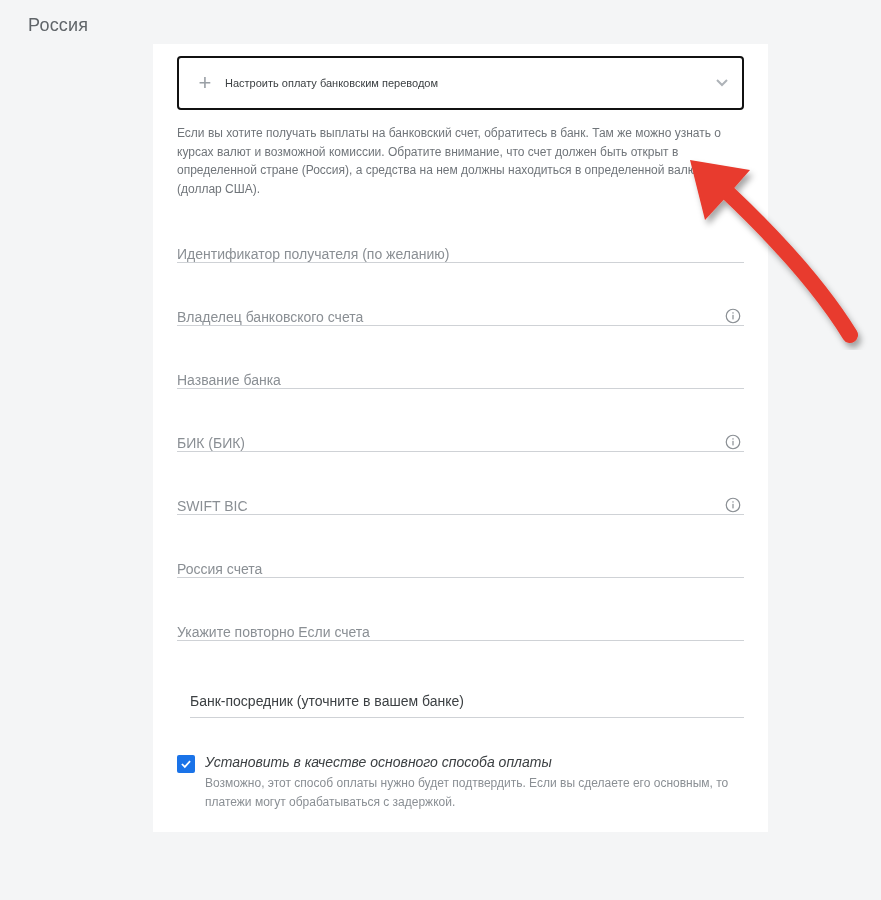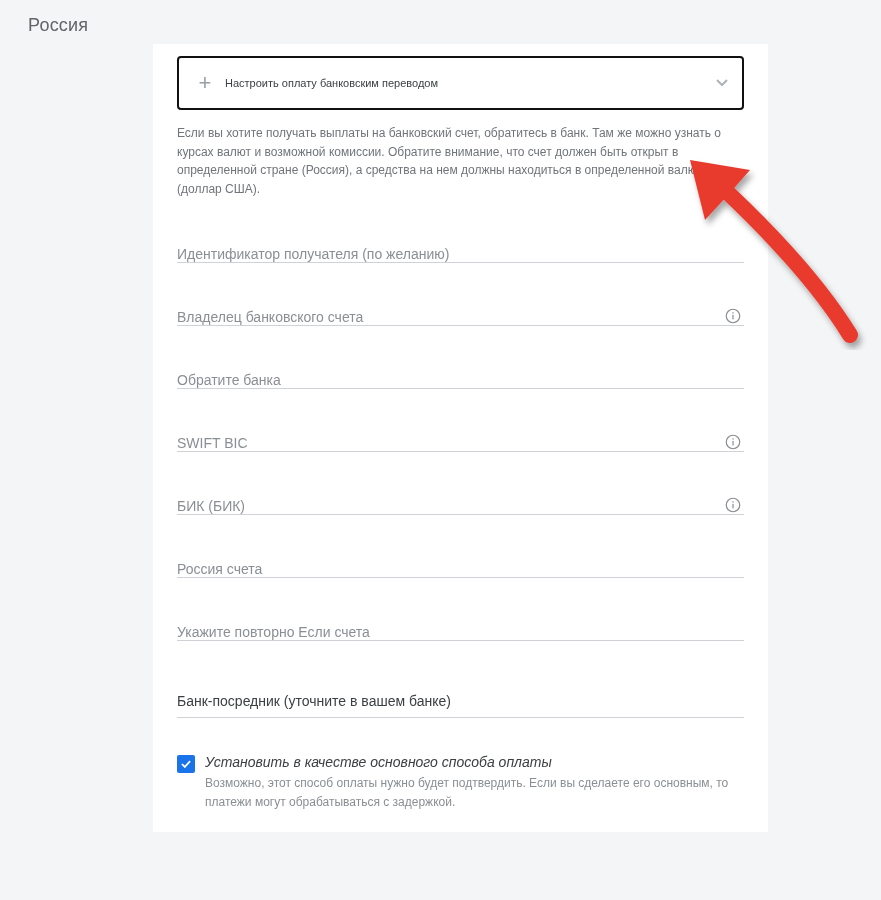--- a/index.html
+++ b/index.html
@@ -77,20 +77,21 @@
       top: -2px;
       display: inline-flex;
     }
     .info-icon-btn svg { width: 18px; height: 18px; }
     .subfield-line {
       font-size: 14px;
       color: #3c4043;
       border-bottom: 1px solid #cfd2d6;
       padding: 8px 0;
       margin-top: 44px;
+      margin-left: 13px;
     }
     .subfield-line + .subfield-line { margin-top: 6px; }
     .checkbox-row {
       display: flex;
       align-items: flex-start;
       margin-top: 36px;
     }
     .checkbox {
       width: 18px;
       height: 18px;
@@ -148,36 +149,36 @@
       <span class="info-icon-btn">
         <svg viewBox="0 0 24 24">
             <circle cx="12" cy="12" r="9" fill="none" stroke="#8a8f94" stroke-width="1.6"></circle>
             <rect x="11.2" y="10.5" width="1.6" height="6" fill="#8a8f94"></rect>
             <rect x="11.2" y="7" width="1.6" height="1.8" fill="#8a8f94"></rect>
           </svg>
       </span>
     </div>
 
     <div class="field">
-      <div class="field-label">Обратите банка</div>
-    </div>
-
-    <div class="field">
-      <div class="field-label">SWIFT BIC</div>
+      <div class="field-label">Название банка</div>
+    </div>
+
+    <div class="field">
+      <div class="field-label">БИК (БИК)</div>
       <span class="info-icon-btn">
         <svg viewBox="0 0 24 24">
             <circle cx="12" cy="12" r="9" fill="none" stroke="#8a8f94" stroke-width="1.6"></circle>
             <rect x="11.2" y="10.5" width="1.6" height="6" fill="#8a8f94"></rect>
             <rect x="11.2" y="7" width="1.6" height="1.8" fill="#8a8f94"></rect>
           </svg>
       </span>
     </div>
 
     <div class="field">
-      <div class="field-label">БИК (БИК)</div>
+      <div class="field-label">SWIFT BIC</div>
       <span class="info-icon-btn">
         <svg viewBox="0 0 24 24">
             <circle cx="12" cy="12" r="9" fill="none" stroke="#8a8f94" stroke-width="1.6"></circle>
             <rect x="11.2" y="10.5" width="1.6" height="6" fill="#8a8f94"></rect>
             <rect x="11.2" y="7" width="1.6" height="1.8" fill="#8a8f94"></rect>
           </svg>
       </span>
     </div>
 
     <div class="field">

